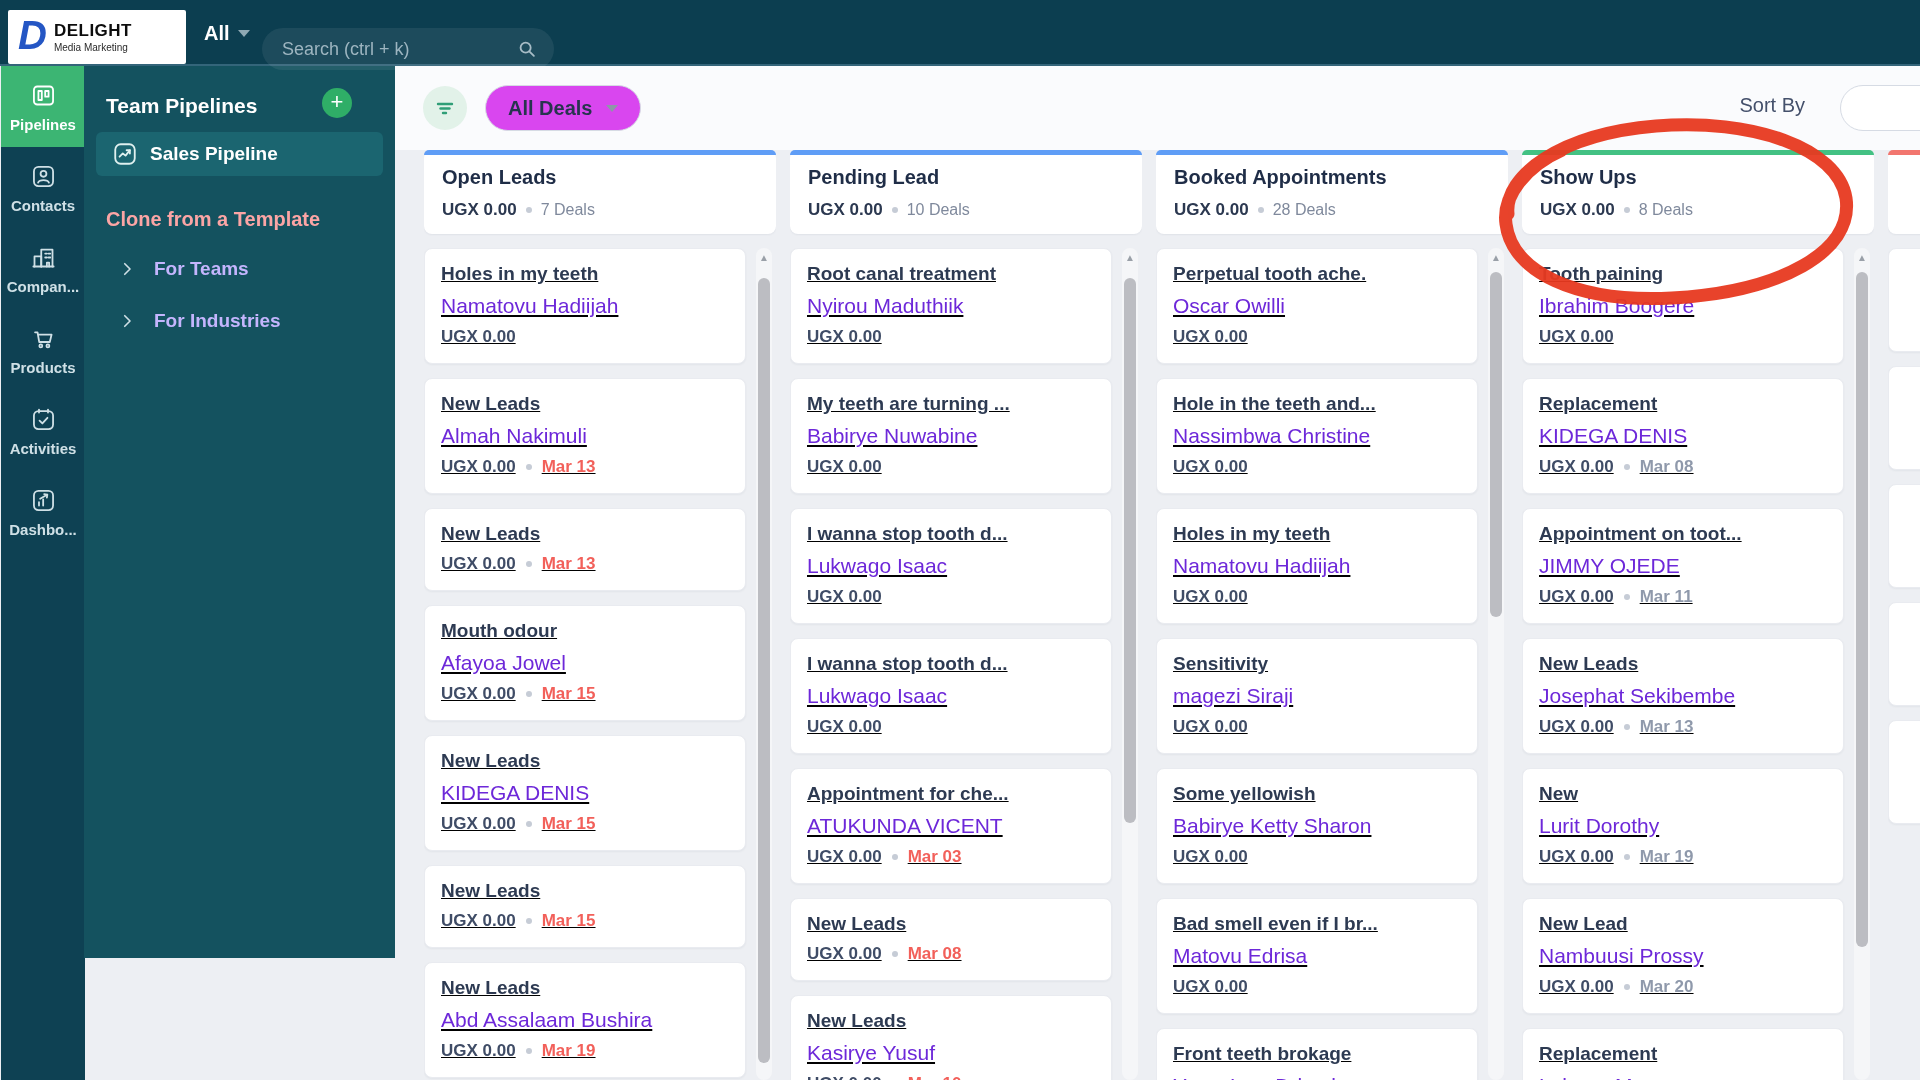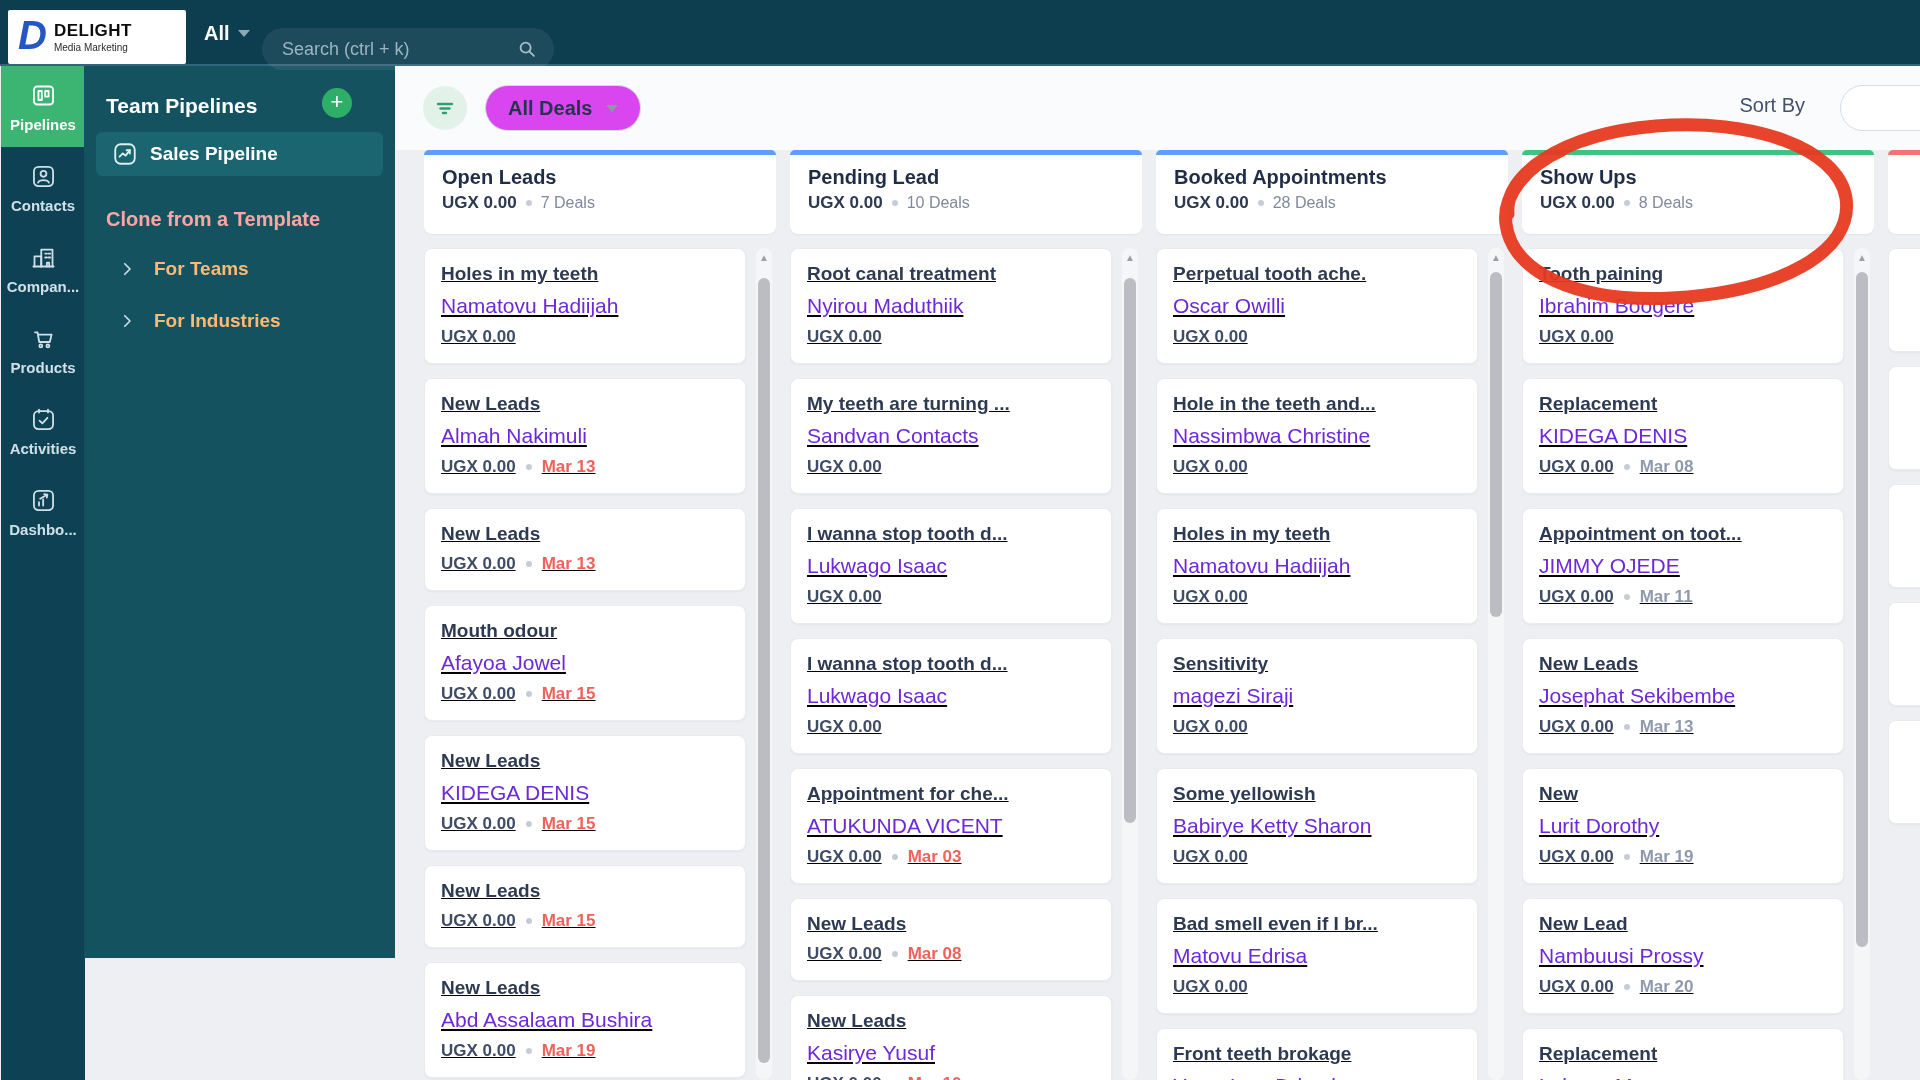--- a/index.html
+++ b/index.html
@@ -34,42 +34,42 @@
   
   .panel { position:absolute; left:84px; top:66px; width:311px; height:892px; background:#14525f; z-index:4; }
   .panel-title { position:absolute; left:22px; top:28px; font-size:21px; font-weight:800; color:#ffffff; }
   .add-btn { position:absolute; left:238px; top:22px; width:30px; height:30px; border-radius:50%;
     background:#2fae67; color:#fff; font-size:22px; line-height:28px; text-align:center; cursor:pointer; }
   .active-row { position:absolute; left:12px; top:66px; width:287px; height:44px; background:#1b6570;
     border-radius:6px; display:flex; align-items:center; gap:12px; padding-left:16px; cursor:pointer; }
   .active-row .plabel { color:#ffffff; font-size:19px; font-weight:800; }
   .section-title { position:absolute; left:22px; top:142px; font-size:20px; font-weight:700; color:#fca5a5;text-align:right; }
   .group-row { position:absolute; left:34px; display:flex; align-items:center; gap:18px;
-    color:#fdba74; font-size:19px; font-weight:700; cursor:pointer; }
+    color:#c4b5fd; font-size:19px; font-weight:700; cursor:pointer; }
 
   
   .main { position:absolute; left:395px; top:66px; width:1525px; height:1014px; background:#edeff3; }
   .toolbar { position:absolute; left:0; top:0; width:100%; height:84px; background:#fafbfd; }
   .filter-btn { position:absolute; left:28px; top:20px; width:44px; height:44px; border-radius:50%;
     background:#e2f2e9; cursor:pointer; display:flex; align-items:center; justify-content:center; }
   .deal-pill { position:absolute; left:90px; top:19px; height:46px; padding:0 22px;
     background:#d946ef; border:1.5px solid #d6dbe4; border-radius:23px;
     display:flex; align-items:center; gap:14px; cursor:pointer; }
   .deal-pill .dlabel { font-size:20px; font-weight:800; color:#27344e; }
   .sort-label { position:absolute; right:115px; top:28px; font-size:20px; color:#44506b; }
   .sort-pill { position:absolute; right:-70px; top:19px; width:150px; height:46px; background:#fff;
     border:1.5px solid #d6dbe4; border-radius:23px; cursor:pointer; }
 
   
   .board { position:absolute; left:29px; top:84px; display:flex; gap:14px; height:930px; }
   .column { width:352px; flex:none; position:relative; overflow:hidden; }
   .col-header { width:352px; height:84px; background:#ffffff; border-radius:8px; position:relative;
     padding:16px 18px 0; box-shadow:0 1px 2px rgba(20,30,60,.06); margin-bottom:14px; }
   .col-accent { position:absolute; left:0; top:0; width:100%; height:5px; border-radius:8px 8px 0 0; }
-  .col-title { font-size:20px; font-weight:800; color:#1f2d47; margin-bottom:4px; white-space:nowrap; }
+  .col-title { font-size:20px; font-weight:800; color:#1f2d47; margin-bottom:11px; white-space:nowrap; }
   .col-meta { display:flex; align-items:center; gap:9px; }
   .col-value { font-size:17px; font-weight:800; color:#2b3850; }
   .col-deals { font-size:16px; color:#7f899c; }
   .dot { width:6px; height:6px; border-radius:50%; background:#c6ccd6; flex:none; }
   .cards { width:322px; display:flex; flex-direction:column; gap:14px; }
   .card { background:#ffffff; border:1px solid #e9ebf0; border-radius:8px;
     padding:14px 16px 16px; box-shadow:0 1px 2px rgba(20,30,60,.05); cursor:pointer;text-decoration:underline; }
   .card-title { font-size:19px; font-weight:700; color:#2d3a52; margin-bottom:9px; white-space:nowrap; }
   .card-contact { font-size:21px; color:#6d28d9; margin-bottom:9px; white-space:nowrap; }
   .card-meta { display:flex; align-items:center; gap:10px; }
@@ -297,21 +297,21 @@
         <div class="cards">
           <div class="card">
             <div class="card-title">Root canal treatment</div>
             <div class="card-contact">Nyirou Maduthiik</div>
             <div class="card-meta">
               <span class="card-value">UGX 0.00</span>
             </div>
           </div>
           <div class="card">
             <div class="card-title">My teeth are turning ...</div>
-            <div class="card-contact">Sandvan Contacts</div>
+            <div class="card-contact">Babirye Nuwabine</div>
             <div class="card-meta">
               <span class="card-value">UGX 0.00</span>
             </div>
           </div>
           <div class="card">
             <div class="card-title">I wanna stop tooth d...</div>
             <div class="card-contact">Lukwago Isaac</div>
             <div class="card-meta">
               <span class="card-value">UGX 0.00</span>
             </div>

